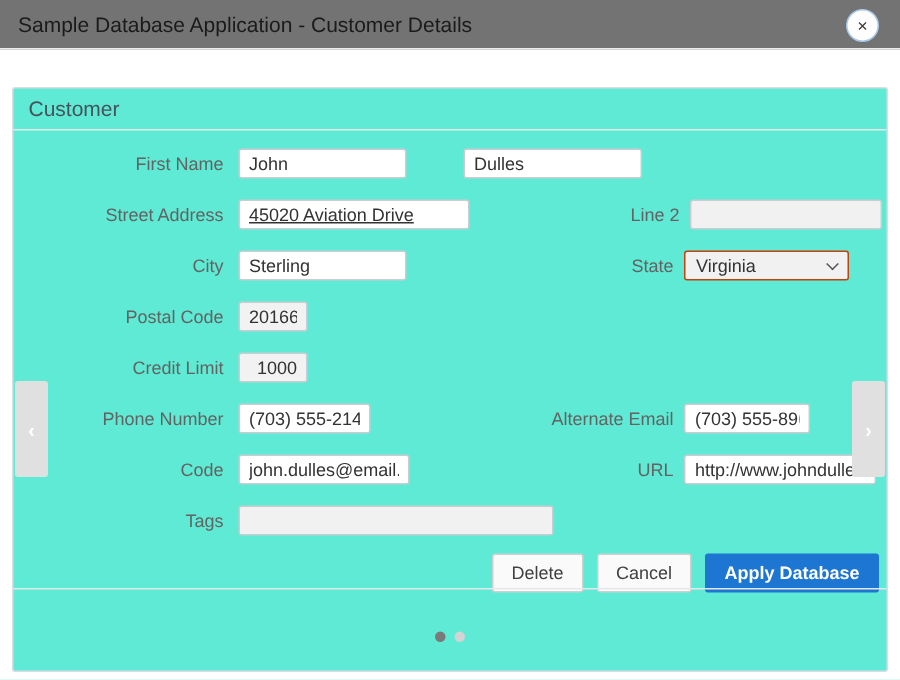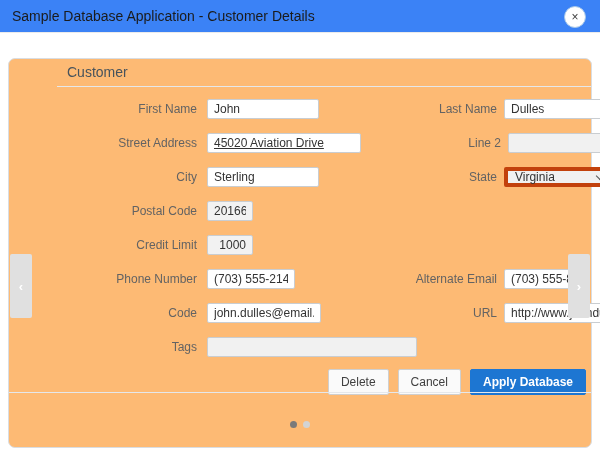--- a/index.html
+++ b/index.html
@@ -2,48 +2,48 @@
 <html><head>
 <meta charset="utf-8">
 <style>
   * { margin: 0; padding: 0; box-sizing: border-box; }
   html, body { width: 600px; height: 453px; background: #fdfdfd; }
   body { font-family: "Liberation Sans", "DejaVu Sans", sans-serif; font-size: 12px; color: #333; }
 
   .dialog { width: 600px; height: 453px; background: #fff; position: relative; overflow: hidden; }
 
   
-  .dlg-header { height: 33px; border-bottom: 1px solid #ebebeb; display: flex; align-items: center; padding: 0 12px; position: relative; background: #3b82f6; }
+  .dlg-header { height: 33px; border-bottom: 1px solid #ebebeb; display: flex; align-items: center; padding: 0 12px; position: relative; background: #737373; }
   .dlg-title { font-size: 14px; color: #1b1b1b; }
   .close-btn { position: absolute; right: 14px; top: 6px; width: 22px; height: 22px; border-radius: 50%; border: 1px solid #a6c7e9; background: #fff; color: #3e3e3e; font-size: 12px; line-height: 20px; text-align: center; cursor: pointer; padding: 0; }
 
   
   .dlg-body { padding: 25px 8px 5px; }
 
   
-  .panel { position: relative; border: 1px solid #d9dde2; border-radius: 7px; background: #fdba74; height: 390px; padding-left: 48px; }
+  .panel { position: relative; border: 1px solid #d9dde2; border-radius: 2px; background: #5eead4; height: 390px; }
   .panel-header { height: 28px; line-height: 27px; padding-left: 10px; border-bottom: 1px solid #e5e8eb; font-size: 14px; color: #47535c; }
   .panel-body { padding: 12px 0 6px; }
 
   
   .row { display: flex; align-items: center; height: 20px; margin-bottom: 14px; }
   .row.last { margin-bottom: 12px; }
   .lbl { flex: 0 0 150px; text-align: right; padding-right: 10px; color: #636363; font-size: 12px; white-space: nowrap; }
   .fld-l { flex: 0 0 150px; }
   .lbl-r { flex: 0 0 147px; text-align: right; padding-right: 7px; color: #636363; font-size: 12px; white-space: nowrap; }
   .fld-r { flex: 1 1 auto; }
 
   input.txt { height: 20px; border: 1px solid #c9cdd1; border-radius: 2px; background: #fff; font-family: inherit; font-size: 12px; color: #333; padding: 1px 6px; }
   input.gray { background: #f1f1f1; }
   input.num { background: #f2f2f2; text-align: right; }
   .w112 { width: 112px; } .w130 { width: 154px; text-decoration: underline; } .w46 { width: 46px; }
   .w88 { width: 88px; } .w114 { width: 114px; } .w210 { width: 210px; }
   .w110 { width: 119px; } .w128 { width: 128px; } .w84 { width: 84px; }
 
-  .select { width: 110px; height: 20px; border: 4px solid #c2410c; border-radius: 2px; background: #f1f1f1; display: flex; align-items: center; justify-content: space-between; padding: 0 7px; cursor: pointer; color: #333; }
+  .select { width: 110px; height: 20px; border: 1px solid #c2410c; border-radius: 2px; background: #f1f1f1; display: flex; align-items: center; justify-content: space-between; padding: 0 7px; cursor: pointer; color: #333; }
   .chev-down { width: 6px; height: 6px; border-right: 1.4px solid #555; border-bottom: 1.4px solid #555; transform: rotate(45deg); margin-top: -3px; }
 
   
   .btn-bar { display: flex; justify-content: flex-end; gap: 9px; margin-top: 5px; padding-right: 5px; }
   .btn { height: 26px; padding: 0 12px; font-family: inherit; font-size: 12px; border-radius: 2px; cursor: pointer; }
   .btn.plain { background: #fafafa; border: 1px solid #cfcfcf; color: #404040; }
   .btn.hot { background: #1d76d2; border: 1px solid #1d76d2; color: #fff; font-weight: bold; }
 
   
   .car-arrow { position: absolute; width: 22px; height: 64px; top: 195px; background: #e0e0e0; border: none; border-radius: 2px; color: #fff; font-size: 13px; font-weight: bold; text-align: center; cursor: pointer; z-index: 5; padding: 0; }
@@ -70,21 +70,20 @@
       <div class="panel-header">Customer</div>
 
       <button class="car-arrow car-prev">‹</button>
       <button class="car-arrow car-next">›</button>
 
       <div class="panel-body">
 
         <div class="row">
           <span class="lbl">First Name</span>
           <span class="fld-l"><input class="txt w112" value="John" style=""></span>
-          <span class="lbl-r">Last Name</span>
           <span class="fld-r"><input class="txt w110" value="Dulles" style=""></span>
         </div>
 
         <div class="row">
           <span class="lbl">Street Address</span>
           <span class="fld-l"><input class="txt w130" value="45020 Aviation Drive" style=""></span>
           <span class="lbl-r">Line 2</span>
           <span class="fld-r"><input class="txt gray w128" value="" style=""></span>
         </div>
 

